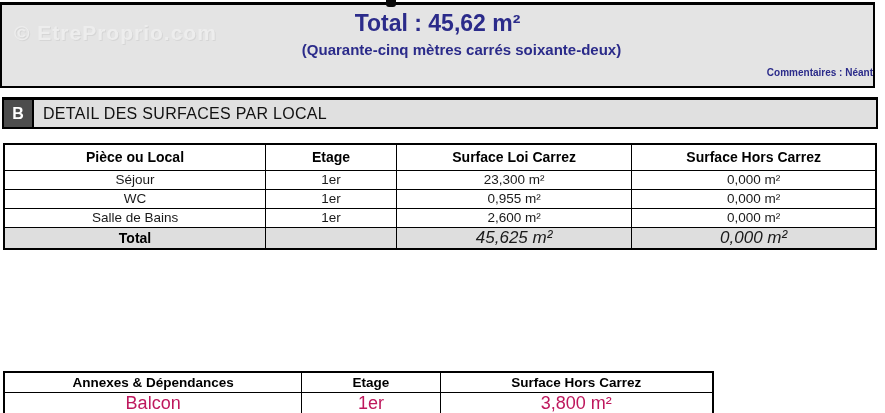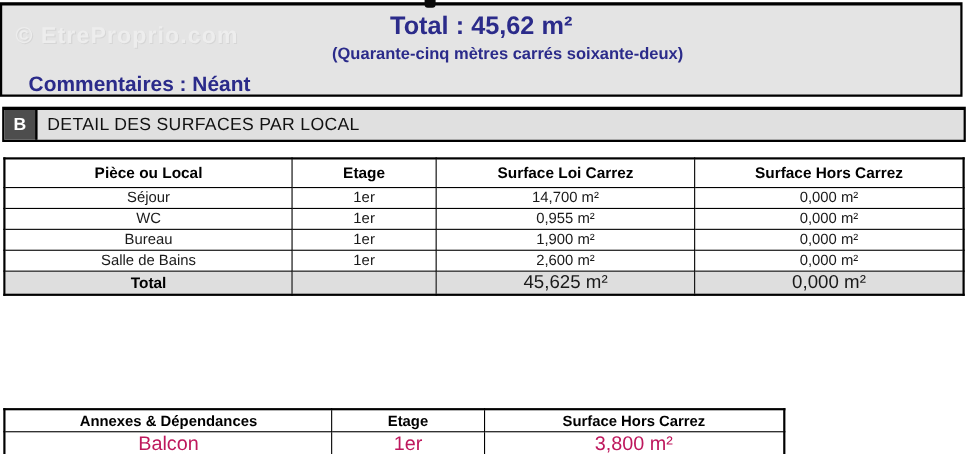--- a/index.html
+++ b/index.html
@@ -45,24 +45,24 @@
     margin-top: 5px;
     text-align: center;
     color: #2b2b8a;
     font-weight: bold;
     font-size: 15px;
     margin-left: 48px;
   }
   .summary-comments {
     margin-top: 9px;
     padding-left: 24px;
-    text-align: left;
+    text-align: right;
     color: #2b2b8a;
     font-weight: bold;
-    font-size: 19px;
+    font-size: 10px;
   }
 
   
   .section-header {
     position: absolute; left: 2px; top: 97px;
     width: 876px; height: 32px;
     background: #e0e0e0;
     border: 2px solid #000;
     border-top-width: 3px;
     display: flex; align-items: stretch;
@@ -102,21 +102,21 @@
     white-space: nowrap;
     margin-left: 35px;
   }
   .surfaces-table { left: 3px; top: 143px; width: 874px; }
   .annexes-table  { left: 3px; top: 371px; width: 711px; border-radius: 21px; }
 
   .surfaces-table th { height: 26px; font-size: 14px; font-weight: bold; }
   .surfaces-table td { height: 19px; font-size: 13.5px; color: #1a1a1a; }
   .surfaces-table tr.total-row td { height: 22px; background: #dedede; }
   .surfaces-table tr.total-row td.total-label { font-weight: bold; font-size: 14px; color: #000; }
-  .surfaces-table tr.total-row td.total-value { font-size: 17px; color: #1a1a1a; }
+  .surfaces-table tr.total-row td.total-value { font-size: 17px; color: #1a1a1a; font-style: italic; }
 
   .annexes-table th { height: 20px; font-size: 13.5px; font-weight: bold; }
   .annexes-table td { height: 18px; font-size: 18px; color: #be185d; }
   .annexes-table tr.total-row td { height: 20px; background: #dedede; }
   .annexes-table tr.total-row td.total-label { font-weight: bold; font-size: 13.5px; color: #000; }
   .annexes-table tr.total-row td.total-value { font-size: 16px; color: #1a1a1a; }
 
   
   .surfaces-table col.c-piece { width: 30%; }
   .surfaces-table col.c-etage { width: 15%; }
@@ -157,33 +157,27 @@
         <th>Pièce ou Local</th>
         <th>Etage</th>
         <th>Surface Loi Carrez</th>
         <th>Surface Hors Carrez</th>
       </tr>
     </thead>
     <tbody>
       <tr>
         <td>Séjour</td>
         <td>1er</td>
-        <td>14,700 m²</td>
+        <td>23,300 m²</td>
         <td>0,000 m²</td>
       </tr>
       <tr>
         <td>WC</td>
         <td>1er</td>
         <td>0,955 m²</td>
-        <td>0,000 m²</td>
-      </tr>
-      <tr>
-        <td>Bureau</td>
-        <td>1er</td>
-        <td>1,900 m²</td>
         <td>0,000 m²</td>
       </tr>
       <tr>
         <td>Salle de Bains</td>
         <td>1er</td>
         <td>2,600 m²</td>
         <td>0,000 m²</td>
       </tr>
       <tr class="total-row">
         <td class="total-label">Total</td>

